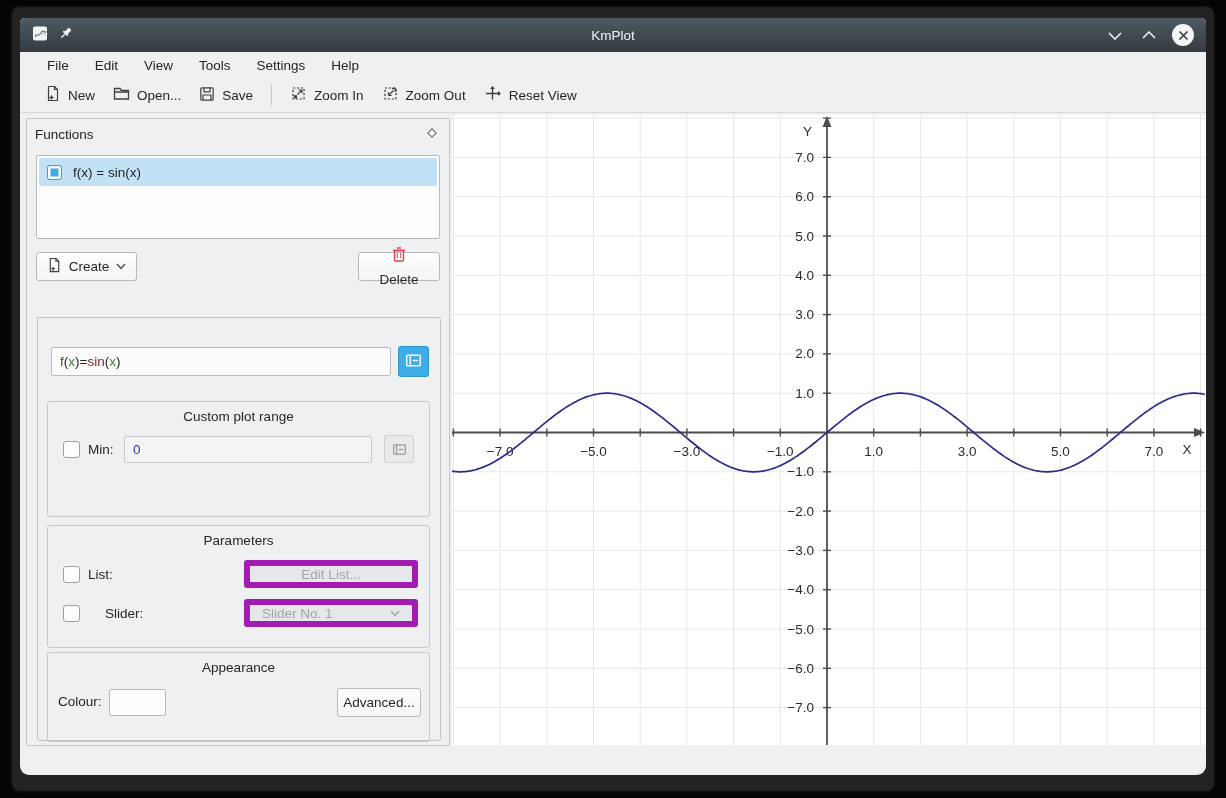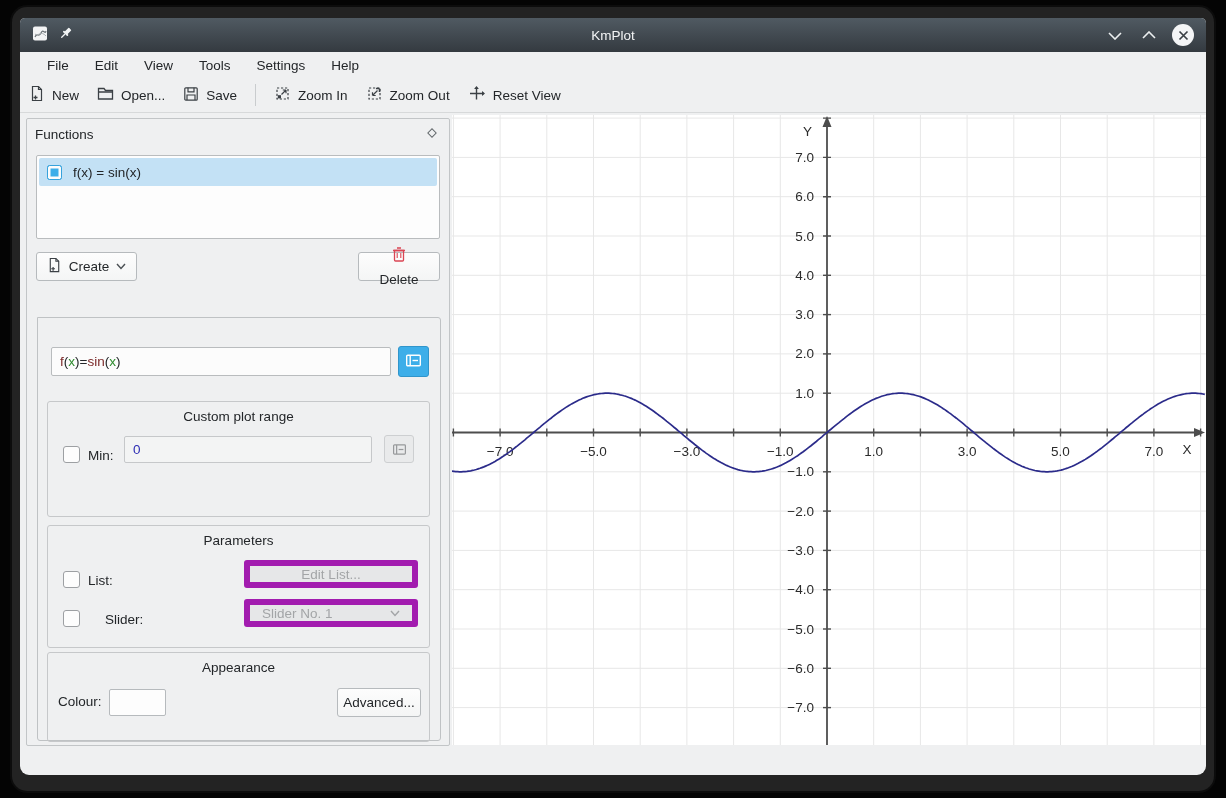--- a/index.html
+++ b/index.html
@@ -1,36 +1,36 @@
 <!DOCTYPE html>
 <html><head>
 <meta charset="utf-8">
 <style>
   * { margin:0; padding:0; box-sizing:border-box; }
   html,body { width:1226px; height:798px; background:#040404; overflow:hidden;
     font-family:"Liberation Sans","DejaVu Sans",sans-serif; font-size:13.5px; color:#232629; }
   .frame { position:absolute; left:12px; top:7px; width:1202px; height:784px;
-    background:#232323; border-radius:15px; box-shadow:0 0 0 2px #0c0c0c; }
+    background:#232323; border-radius:8px; box-shadow:0 0 0 2px #0c0c0c; }
   .window { position:absolute; left:8px; top:11px; width:1186px; height:757px;
     border-radius:5px 5px 9px 9px; overflow:hidden; background:#eff0f1; }
 
   
   .titlebar { height:34px; background:linear-gradient(#505a62,#343a40);
     display:flex; align-items:center; padding:0 12px; position:relative; }
   .tb-left { display:flex; align-items:center; gap:9px; }
   .tb-title { position:absolute; left:0; right:0; text-align:center; color:#f2f4f5; }
   .tb-right { margin-left:auto; display:flex; align-items:center; gap:12px; z-index:2; }
   .tb-btn { width:22px; height:22px; display:flex; align-items:center; justify-content:center; cursor:default; }
   .close-circle { width:22px; height:22px; border-radius:50%; background:#f4f5f6;
     display:flex; align-items:center; justify-content:center; }
 
   
   .menubar { height:26px; display:flex; align-items:center; padding-left:16px; gap:4px; }
   .menu-item { padding:3px 11px; }
-  .toolbar { height:35px; display:flex; align-items:center; padding-left:0;
+  .toolbar { height:35px; display:flex; align-items:center; padding-left:16px;
     border-bottom:1px solid #d7d9da; }
   .tool-btn { display:flex; align-items:center; gap:7px; padding:5px 9px; border-radius:3px; }
   .tool-sep { width:1px; height:22px; background:#c9cccE; margin:0 9px; }
 
   .main { position:absolute; top:96px; left:0; right:0; bottom:0; }
 
   
   .dock { position:absolute; left:6px; top:4px; width:424px; height:628px;
     border:1px solid #c2c5c7; border-radius:2px; background:#eff0f1; }
   .dock-header { height:28px; display:flex; align-items:center; padding:2px 10px 0 8px; }
@@ -60,21 +60,21 @@
     display:flex; align-items:center; padding-left:8px; }
   .eq-btn { position:absolute; left:360px; top:28px; width:31px; height:31px;
     background:#3daee9; border:1px solid #3095cb; border-radius:3px;
     display:flex; align-items:center; justify-content:center; }
 
   .group { position:absolute; left:9px; width:383px; border:1px solid #c6c8ca; border-radius:3px; }
   .group-title { text-align:center; padding-top:7px; }
   .g-range { top:83px; height:116px; }
   .g-params { top:207px; height:123px; }
   .g-appear { top:334px; height:90px; }
-  .row { position:absolute; left:0; right:0; display:flex; align-items:flex-end; }
+  .row { position:absolute; left:0; right:0; display:flex; align-items:center; }
   .cb { width:17px; height:17px; background:#fdfdfd; border:1px solid #9da0a3; border-radius:3px; }
   .field { height:27px; background:#f3f4f4; border:1px solid #c6c8ca; border-radius:2px;
     display:flex; align-items:center; padding-left:8px; }
   .mini-btn { width:30px; height:28px; background:#e9eaeb; border:1px solid #cdcfd1;
     border-radius:3px; display:flex; align-items:center; justify-content:center; }
   .dis-btn { height:28px; background:#e6e7e8; border:6px solid #a21caf; border-radius:3px;
     color:#a3a5a7; display:flex; align-items:center; justify-content:center; }
   .swatch-btn { position:absolute; left:61px; top:36px; width:57px; height:27px;
     background:#fdfdfd; border:1px solid #b6babd; border-radius:2px; padding:2px; }
   .swatch { width:100%; height:100%; }

